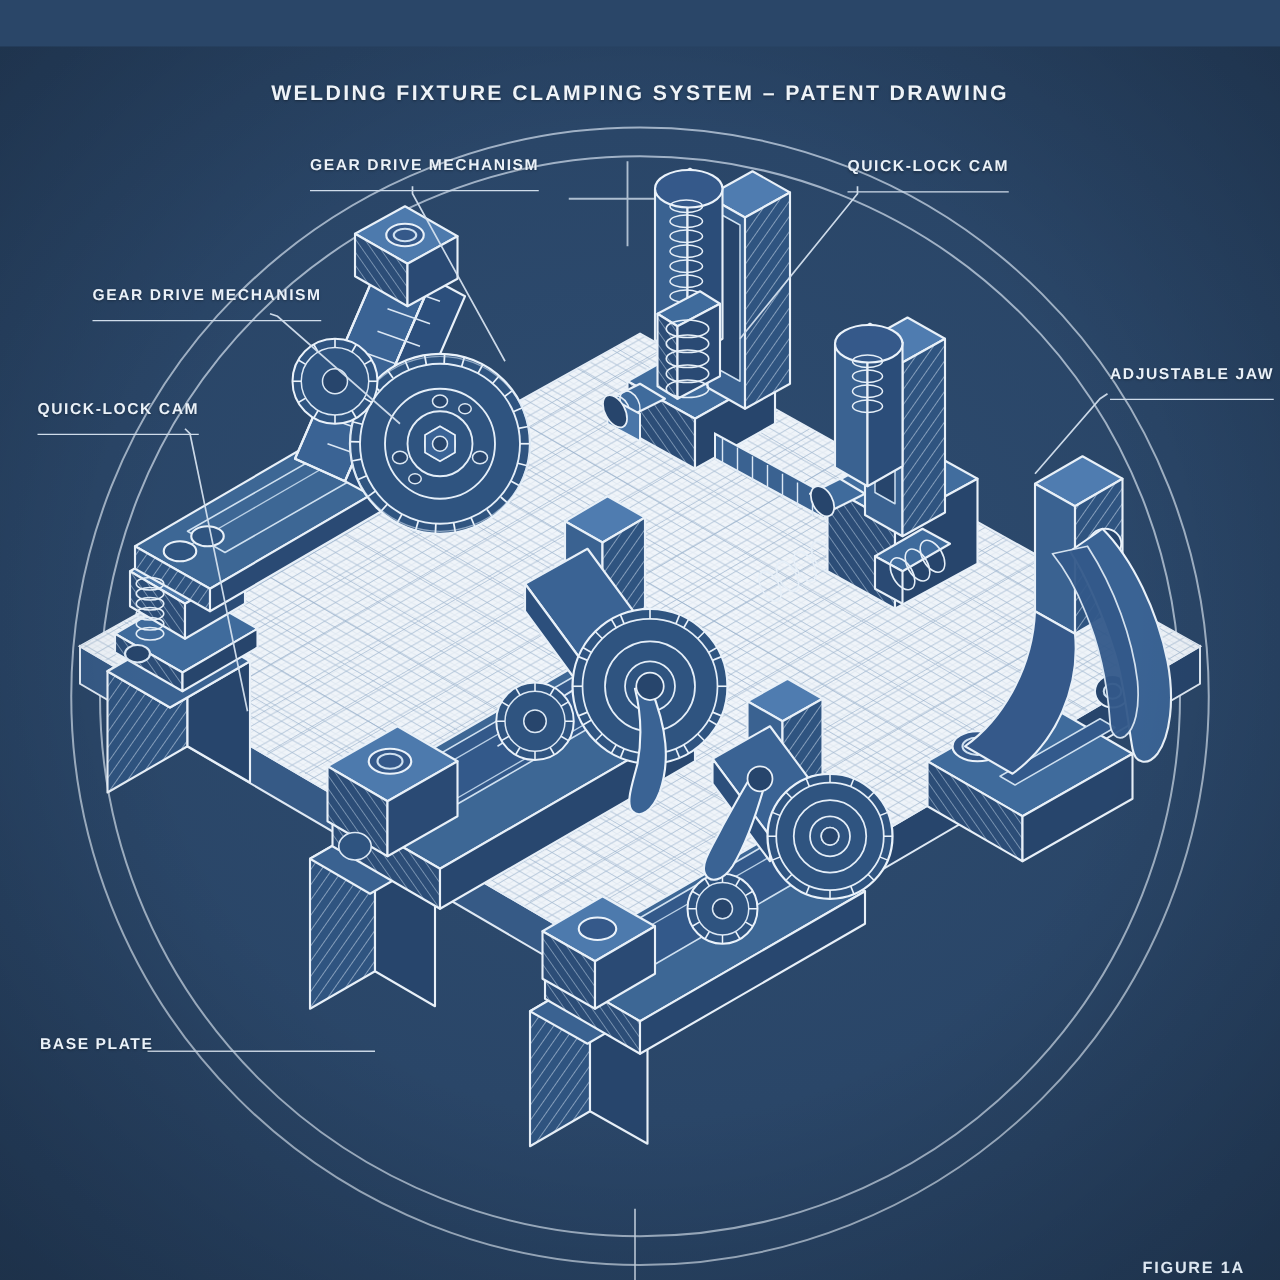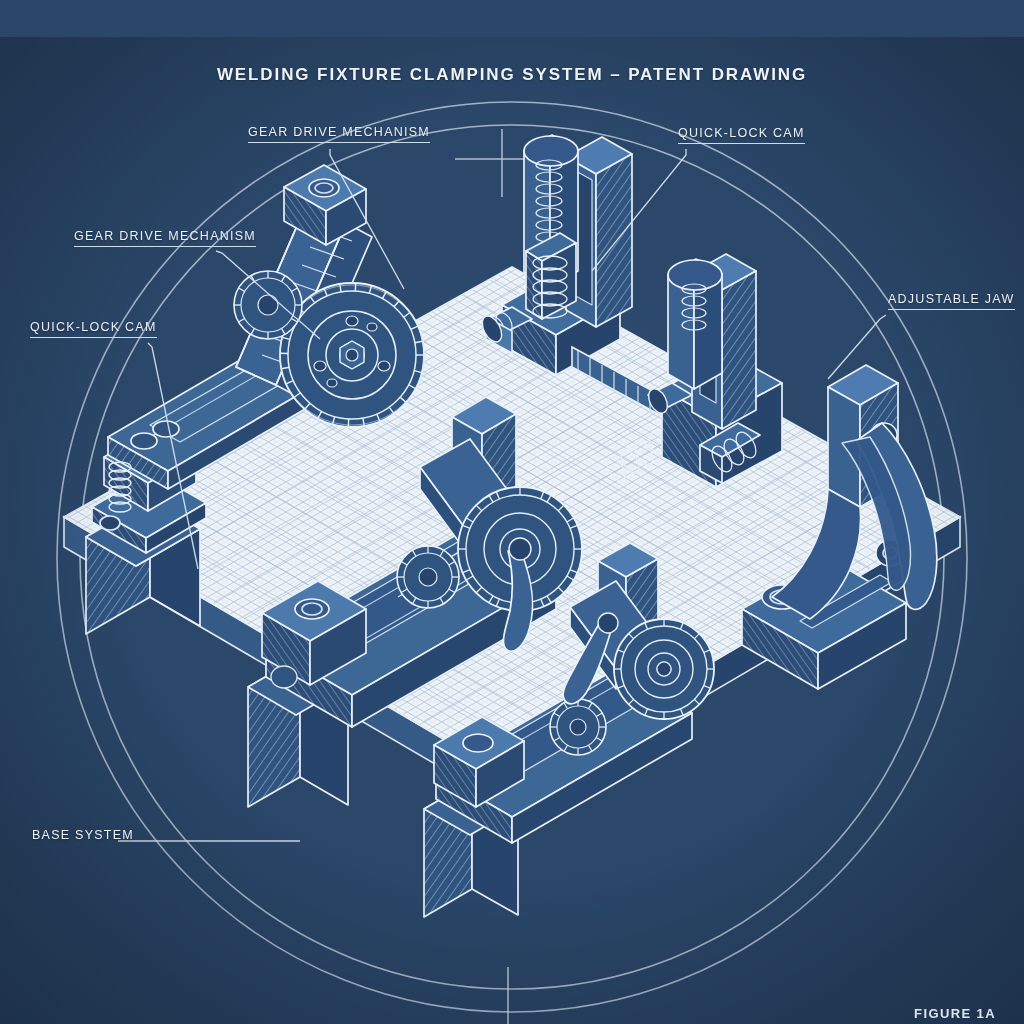--- a/index.html
+++ b/index.html
@@ -15,21 +15,21 @@
     color:#eef3f8;font-size:17px;letter-spacing:1.9px;font-weight:bold;
     font-family:"Liberation Sans", sans-serif;
     text-shadow:0 1px 2px rgba(0,0,0,.35);
   }
   .fig{
     position:absolute;right:28px;bottom:40px;color:#dce6f0;
     font-size:13px;letter-spacing:1.4px;font-weight:bold;text-align:right;
   }
   .lbl{
     position:absolute;color:#eaf1f8;font-size:12.5px;letter-spacing:1.25px;
-    font-weight:normal;white-space:nowrap;padding-bottom:3px;
+    font-weight:bold;white-space:nowrap;padding-bottom:13px;
     border-bottom:1.4px solid #cfdcea;
     text-shadow:0 1px 2px rgba(0,0,0,.3);
   }
 </style>
 </head>
 <body>
 
 <div id="stage">
 
   <svg width="1024" height="1024" viewBox="0 0 1024 1024">
@@ -571,15 +571,15 @@
   </svg>
 
   <div class="ttl">WELDING FIXTURE CLAMPING SYSTEM – PATENT DRAWING</div>
   <div class="fig">FIGURE 1A</div>
 
   <div class="lbl" style="left:248px;top:88px;">GEAR DRIVE MECHANISM</div>
   <div class="lbl" style="left:678px;top:89px;">QUICK-LOCK CAM</div>
   <div class="lbl" style="left:74px;top:192px;">GEAR DRIVE MECHANISM</div>
   <div class="lbl" style="left:888px;top:255px;text-align:center;">ADJUSTABLE JAW</div>
   <div class="lbl" style="left:30px;top:283px;">QUICK-LOCK CAM</div>
-  <div class="lbl" style="left:32px;top:791px;border-bottom:none;">BASE SYSTEM</div>
+  <div class="lbl" style="left:32px;top:791px;border-bottom:none;">BASE PLATE</div>
 
 </div>
 
 </body></html>

